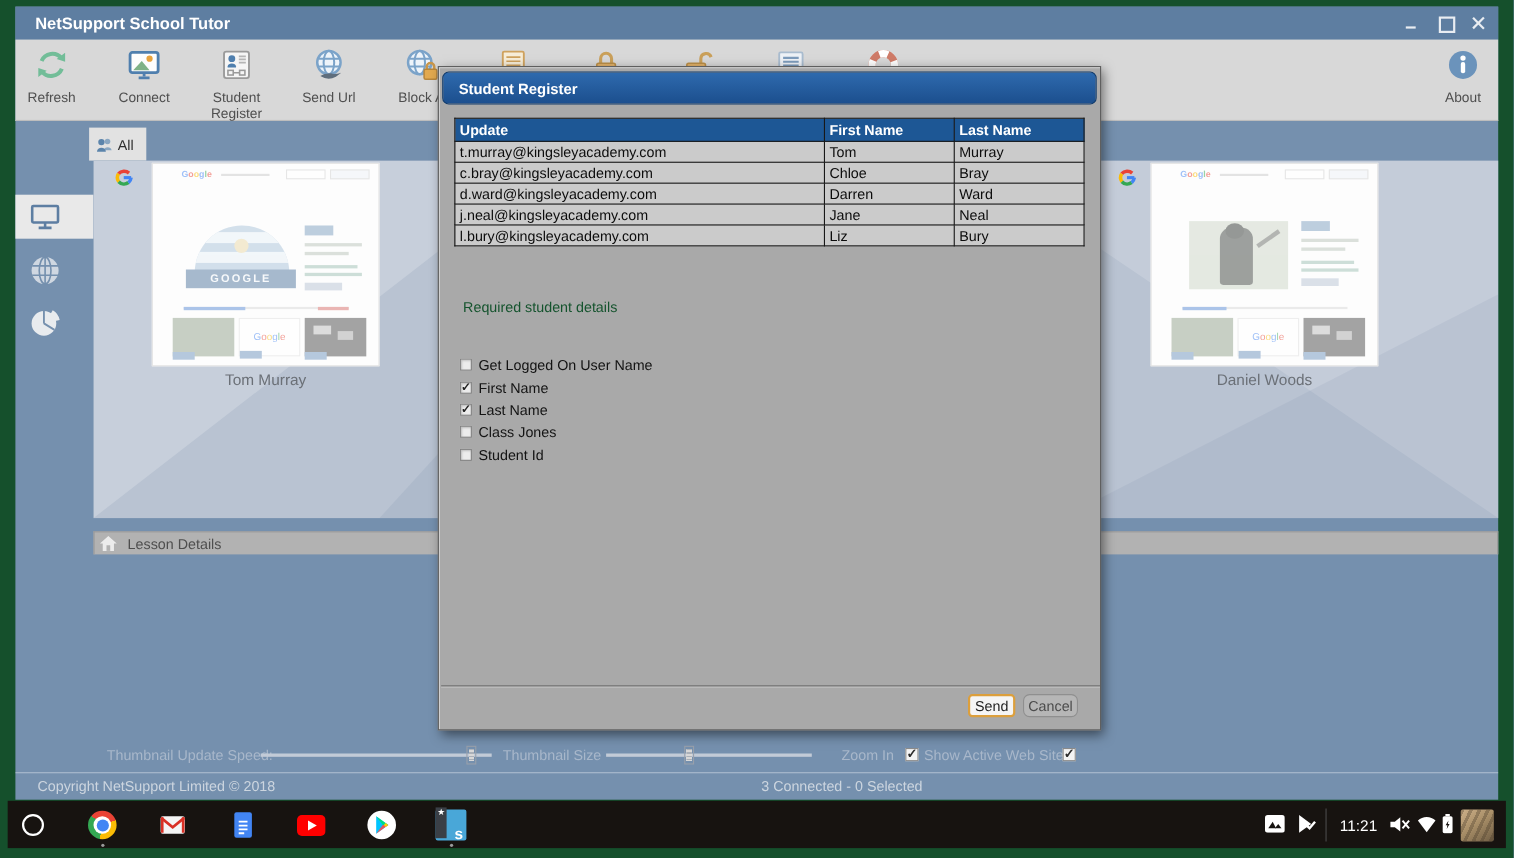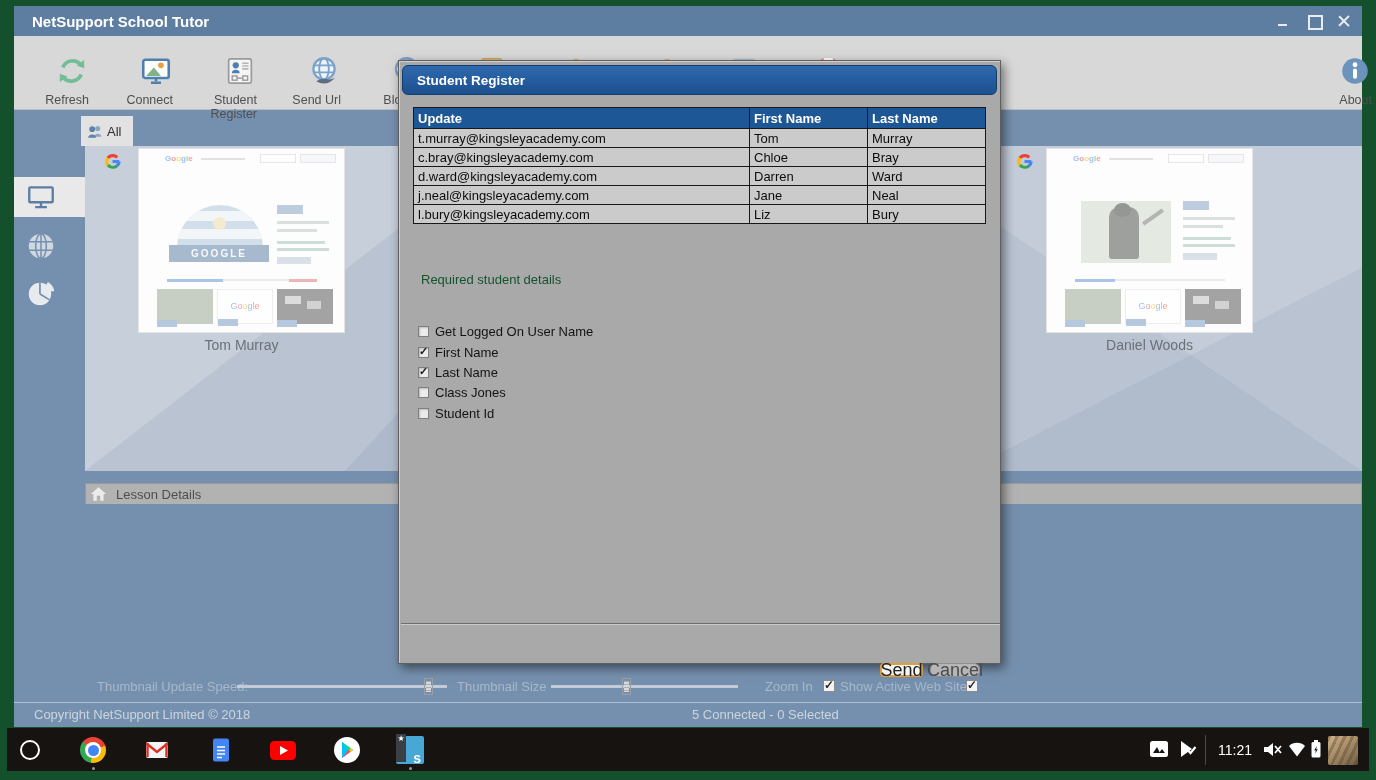--- a/index.html
+++ b/index.html
@@ -12,21 +12,21 @@
   .titlebar .title { color:#fff; font-weight:bold; font-size:15px; margin-left:18px; }
   .wc { position:absolute; right:10px; top:0; height:30px; display:flex; align-items:center; gap:14px; }
   .wcbtn { width:16px; height:16px; position:relative; cursor:pointer; }
   .wcbtn.min::after { content:""; position:absolute; left:2px; bottom:3px; width:9px; height:2px; background:#e9edf2; }
   .wcbtn.max::after { content:""; position:absolute; left:2px; top:2px; width:11px; height:11px; border:2px solid #e9edf2; }
   .wcbtn.close::before, .wcbtn.close::after { content:""; position:absolute; left:7px; top:1px; width:2.4px; height:14px; background:#e9edf2; }
   .wcbtn.close::before { transform:rotate(45deg);} .wcbtn.close::after { transform:rotate(-45deg);}
 
   
   .toolbar { position:absolute; left:0; top:30px; right:0; height:74px; background:#d8d8d8; border-bottom:1px solid #bdbdbd; }
-  .tool { position:absolute; top:16px; width:84px; text-align:right; cursor:pointer; }
+  .tool { position:absolute; top:4px; width:84px; text-align:center; cursor:pointer; }
   .tool .ticon { width:34px; height:34px; margin:2px auto 0; }
   .tool .tlabel { font-size:12.5px; color:#4f4f4f; line-height:1.12; margin-top:1px; }
 
   
   .side-sel { position:absolute; left:0; top:171px; width:71px; height:40px; background:#e9e9e9; }
   .side-ic { position:absolute; left:11px; width:32px; height:32px; cursor:pointer; }
 
   
   .tab-all { position:absolute; left:67px; top:110px; width:52px; height:30px; background:#e2e2e2; display:flex; align-items:center; gap:4px; padding-left:5px; font-size:13px; color:#2e2e2e; cursor:pointer; }
   .workspace { position:absolute; left:71px; top:140px; width:1277px; height:325px; background:#b9c3d2; overflow:hidden; }
@@ -78,21 +78,21 @@
   .dlg-title { position:absolute; left:3px; top:4px; width:595px; height:30px; border-radius:6px; background:linear-gradient(#2e6aae,#1c4f8e); border:1px solid #123c6d; color:#fff; font-weight:bold; font-size:13.5px; display:flex; align-items:center; padding-left:14px; }
   .dlg-table { position:absolute; left:14px; top:46px; border-collapse:collapse; }
   .dlg-table th { background:#1d5795; color:#fff; font-size:13px; font-weight:bold; text-align:left; padding:2px 4px; border:1px solid #181818; height:21px; }
   .dlg-table td { background:#cbcbcb; color:#0c0c0c; font-size:13px; padding:1px 4px; border:1px solid #181818; height:19px; }
   .req-label { position:absolute; left:22px; top:211px; font-size:13px; color:#14532d; }
   .dcb-row { position:absolute; left:19px; display:flex; align-items:center; gap:6px; cursor:pointer; }
   .dcb { width:11px; height:11px; background:#ececec; border:1px solid #7f7f7f; box-shadow:inset 1px 1px 2px rgba(0,0,0,.2); position:relative; }
   .dcb.checked::after { content:"✓"; position:absolute; left:0px; top:-3px; font-size:11px; font-weight:bold; color:#1e1e1e; }
   .dcb-row span { font-size:13px; color:#131313; }
   .dlg-sep { position:absolute; left:2px; top:562px; width:599px; height:1px; background:#6e6e6e; box-shadow:0 1px 0 rgba(255,255,255,.4); }
-  .btn { position:absolute; top:570px; height:14px; font-size:18px; font-family:"Liberation Sans",sans-serif; display:flex; align-items:center; justify-content:center; cursor:pointer;margin-top:32px; }
+  .btn { position:absolute; top:570px; height:21px; font-size:13px; font-family:"Liberation Sans",sans-serif; display:flex; align-items:center; justify-content:center; cursor:pointer; }
   .btn-send { left:481px; width:43px; background:#f5f5f5; border:2px solid #dc9f3c; border-radius:4px; color:#1f1f1f; }
   .btn-cancel { left:531px; width:50px; background:#b6b6b6; border:1px solid #8f8f8f; border-radius:6px; color:#4c4c4c; }
 
   
   .taskbar { position:absolute; left:7px; top:728px; width:1362px; height:43px; background:#171310; z-index:60; }
   .tb-ic { position:absolute; top:737px; width:26px; height:26px; cursor:pointer; z-index:61; }
   .rundot { position:absolute; width:3px; height:3px; background:#9a9a9a; border-radius:50%; top:767px; z-index:61; }
   .launcher { border:2.4px solid #fff; border-radius:50%; width:20px; height:20px; top:740px; }
   .chrome { border-radius:50%; background:conic-gradient(from -50deg,#ea4335 0 120deg,#fbbc05 120deg 240deg,#34a853 240deg 360deg); }
   .chrome::before { content:""; position:absolute; left:5px; top:5px; width:16px; height:16px; background:#fff; border-radius:50%; }
@@ -368,21 +368,21 @@
     <div class="slider" style="left:537px;top:679px;width:187px">
       <div class="sthumb" style="left:71px"></div>
     </div>
     <div class="ctl-label" style="left:751px;top:673px">Zoom In</div>
     <div class="cb checked" style="left:809px;top:674px"></div>
     <div class="ctl-label" style="left:826px;top:673px">Show Active Web Site</div>
     <div class="cb checked" style="left:952px;top:674px"></div>
 
     <div class="statusbar">
       <div class="status-txt" style="left:20px">Copyright NetSupport Limited © 2018</div>
-      <div class="status-txt" style="left:678px">5 Connected - 0 Selected</div>
+      <div class="status-txt" style="left:678px">3 Connected - 0 Selected</div>
     </div>
 
     <div class="dialog">
       <div class="dlg-title">
         <span>Student Register</span>
       </div>
 
       <table class="dlg-table">
         <tbody>
             <tr>

